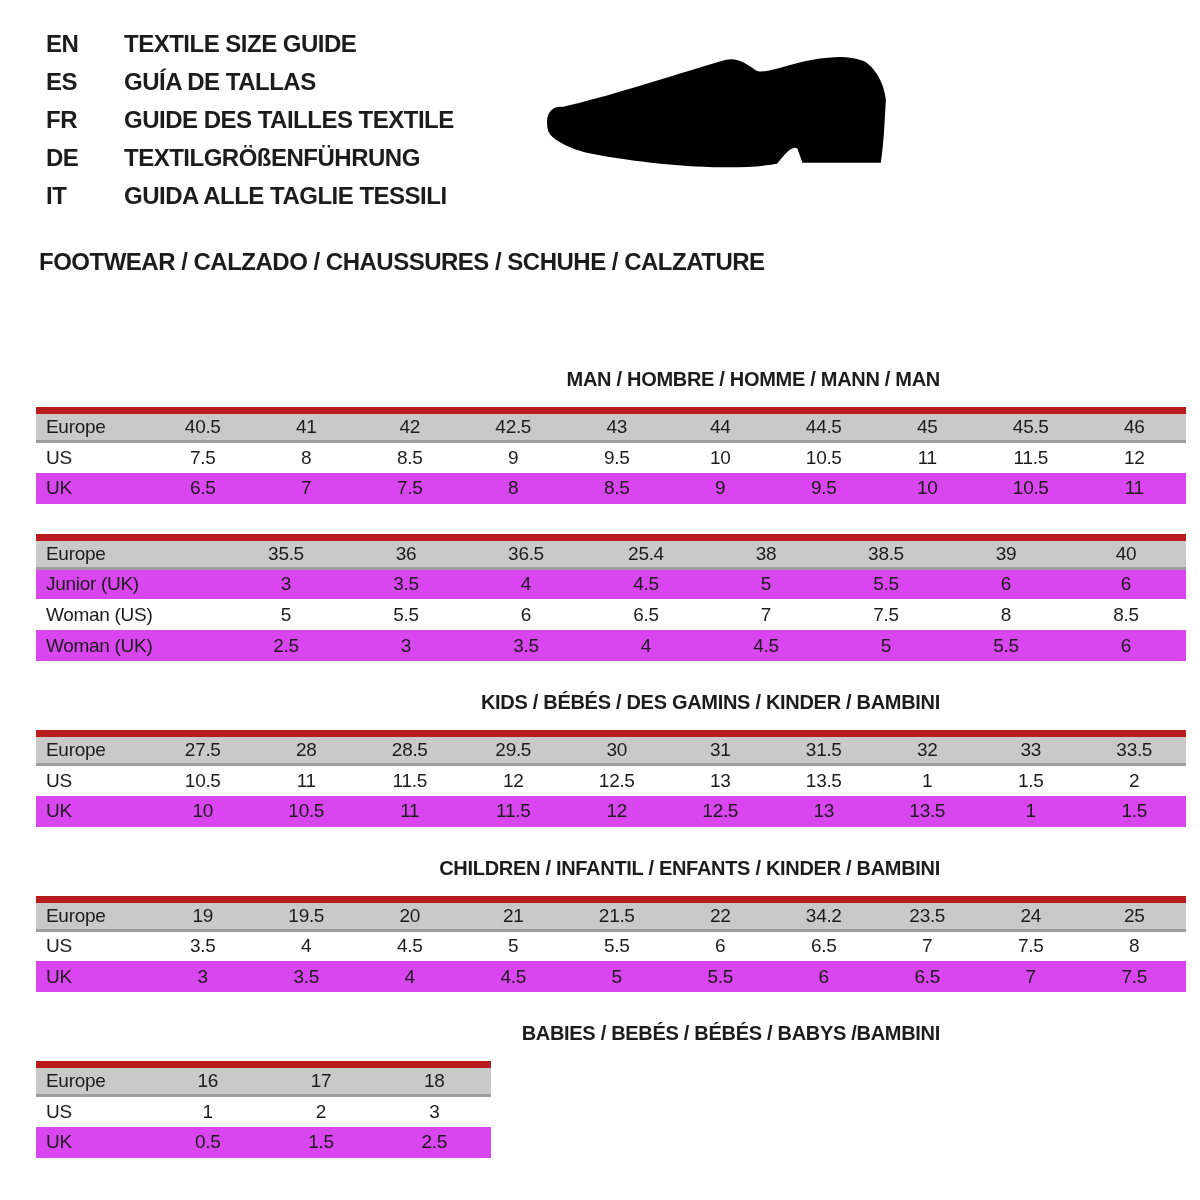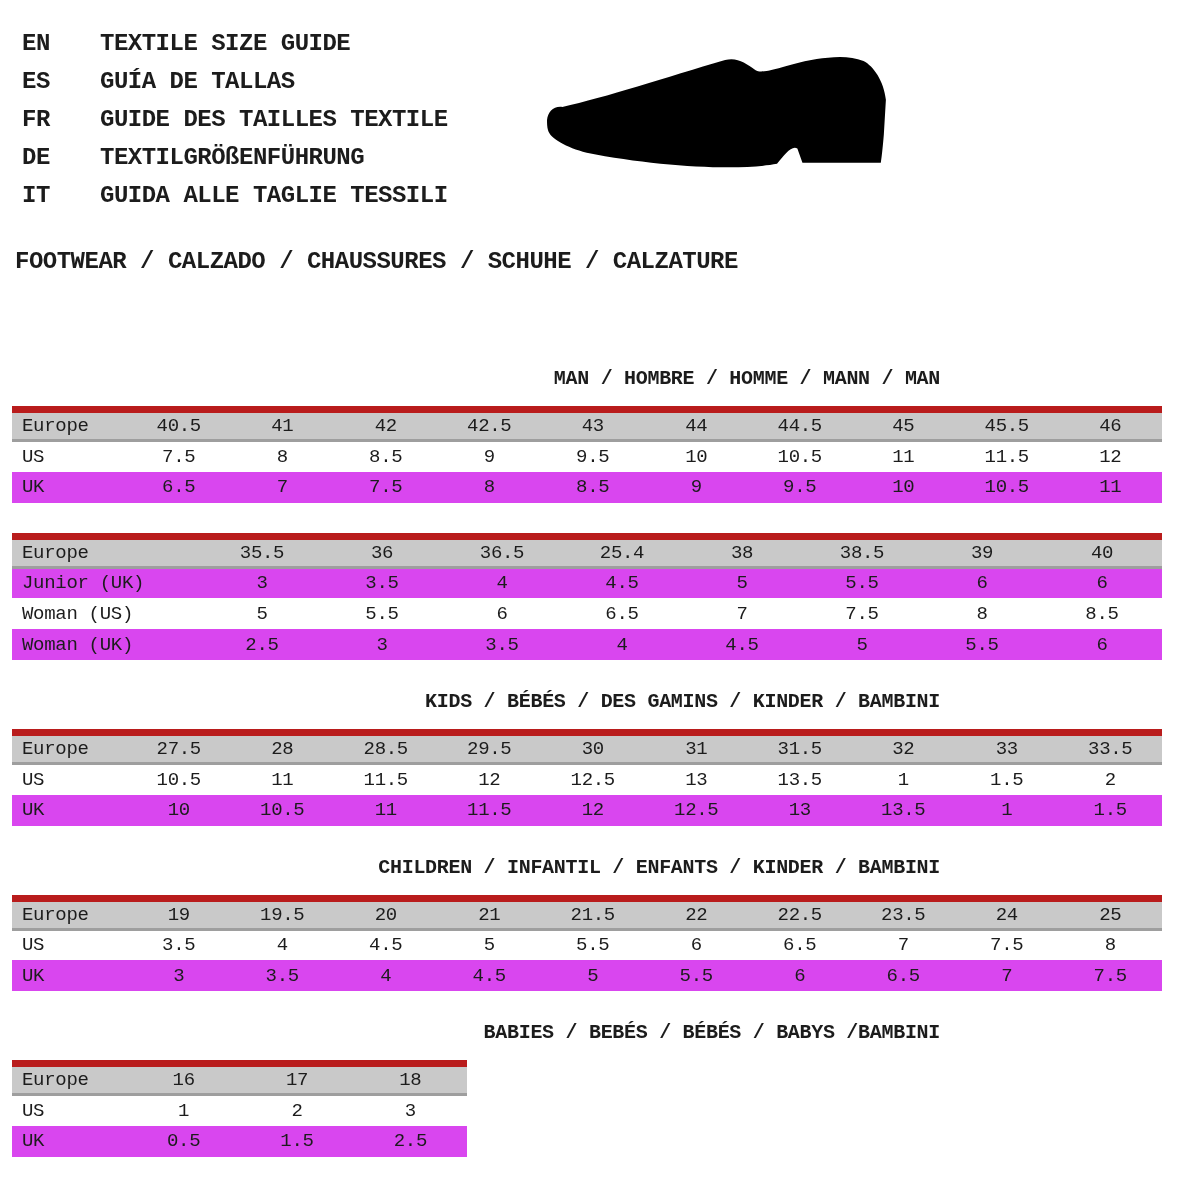--- a/index.html
+++ b/index.html
@@ -3,21 +3,21 @@
 <meta charset="utf-8">
 <style>
   * { margin: 0; padding: 0; box-sizing: border-box; }
   html, body { background: #ffffff; }
   body {
     width: 1200px; height: 1200px;
     font-family: "Liberation Sans", sans-serif;
     color: #1c1c1c;
     overflow: hidden;
   }
-  .page { position: relative; width: 960px; height: 1200px; padding: 26px 20px 0 12px; font-family: Liberation Mono, monospace; }
+  .page { position: relative; width: 960px; height: 1200px; padding: 26px 20px 0 36px; }
 
   
   .top { position: relative; }
   .langs { padding-left: 10px; }
   .lang-row { line-height: 35px; white-space: nowrap; }
   .lang-code {
     display: inline-block; width: 78px;
     font-weight: bold; font-size: 24px; letter-spacing: -0.5px;
   }
   .lang-text { font-weight: bold; font-size: 24px; letter-spacing: -0.5px; }
@@ -293,21 +293,21 @@
           </colgroup>
           <tbody>
             <tr class="hdr">
               <td class="lbl">Europe</td>
               <td class="val">19</td>
               <td class="val">19.5</td>
               <td class="val">20</td>
               <td class="val">21</td>
               <td class="val">21.5</td>
               <td class="val">22</td>
-              <td class="val">22.5</td>
+              <td class="val">34.2</td>
               <td class="val">23.5</td>
               <td class="val">24</td>
               <td class="val">25</td>
             </tr>
             <tr>
               <td class="lbl">US</td>
               <td class="val">3.5</td>
               <td class="val">4</td>
               <td class="val">4.5</td>
               <td class="val">5</td>

